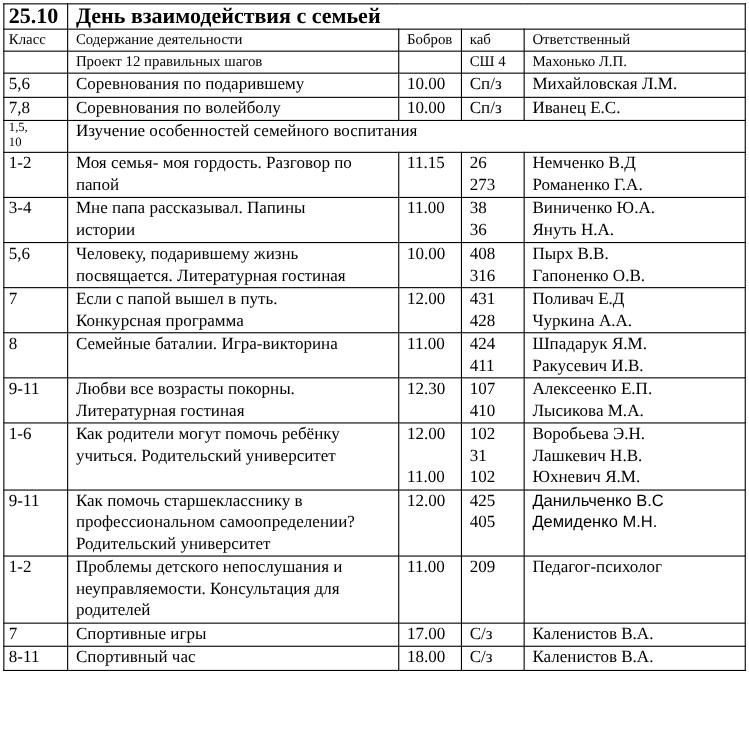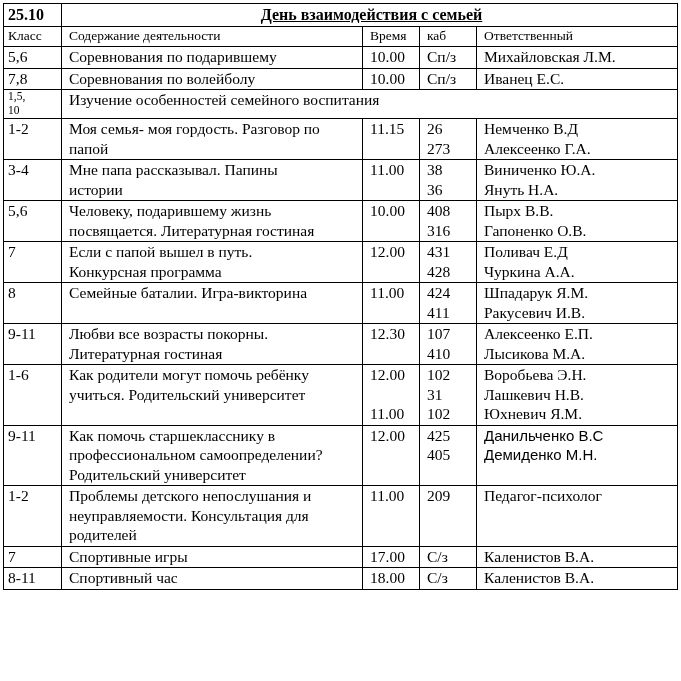--- a/index.html
+++ b/index.html
@@ -24,26 +24,26 @@
     vertical-align: top;
     padding: 0 3px 1px 7px;
     font-size: 15.5px;
     line-height: 19.5px;
     white-space: pre-line;
     overflow: hidden;
   }
   td.col-class { padding-left: 4px; }
   tr.r-title td {
     font-weight: bold;
-    font-size: 16px;
+    font-size: 20px;
     line-height: 20px;
     padding-top: 1px; padding-bottom: 1px;
     white-space: nowrap;
   }
-  tr.r-title td.c { text-align: center; text-decoration: underline; }
+  tr.r-title td.c { text-align: left; }
   tr.r-head td, tr.r-sub td {
     font-size: 13.5px;
     line-height: 17px;
     padding-bottom: 2px;
   }
   tr.r-merge td.col-class {
     font-size: 11.5px;
     line-height: 13.5px;
   }
   td.sans { font-family: "Liberation Sans", sans-serif; font-size: 15px; }
@@ -62,25 +62,32 @@
 
   <tbody>
       <tr class="r-title">
     <td class="col-class">25.10</td>
     <td class="c" colspan="4">День взаимодействия с семьей</td>
   </tr>
 
   <tr class="r-head">
     <td class="col-class">Класс</td>
     <td>Содержание деятельности</td>
-    <td>Время</td>
+    <td>Бобров</td>
     <td>каб</td>
     <td>Ответственный</td>
   </tr>
 
+  <tr class="r-sub">
+    <td class="col-class"></td>
+    <td>Проект 12 правильных шагов</td>
+    <td></td>
+    <td>СШ 4</td>
+    <td>Махонько Л.П.</td>
+  </tr>
 
   <tr>
     <td class="col-class">5,6</td>
     <td>Соревнования по подарившему</td>
     <td>10.00</td>
     <td>Сп/з</td>
     <td>Михайловская Л.М.</td>
   </tr>
 
   <tr>
@@ -98,21 +105,21 @@
   </tr>
 
   <tr>
     <td class="col-class">1-2</td>
     <td>Моя семья- моя гордость. Разговор по
 папой</td>
     <td>11.15</td>
     <td>26
 273</td>
     <td>Немченко В.Д
-Алексеенко Г.А.</td>
+Романенко Г.А.</td>
   </tr>
 
   <tr>
     <td class="col-class">3-4</td>
     <td>Мне папа рассказывал. Папины
 истории</td>
     <td>11.00</td>
     <td>38
 36</td>
     <td>Виниченко Ю.А.

